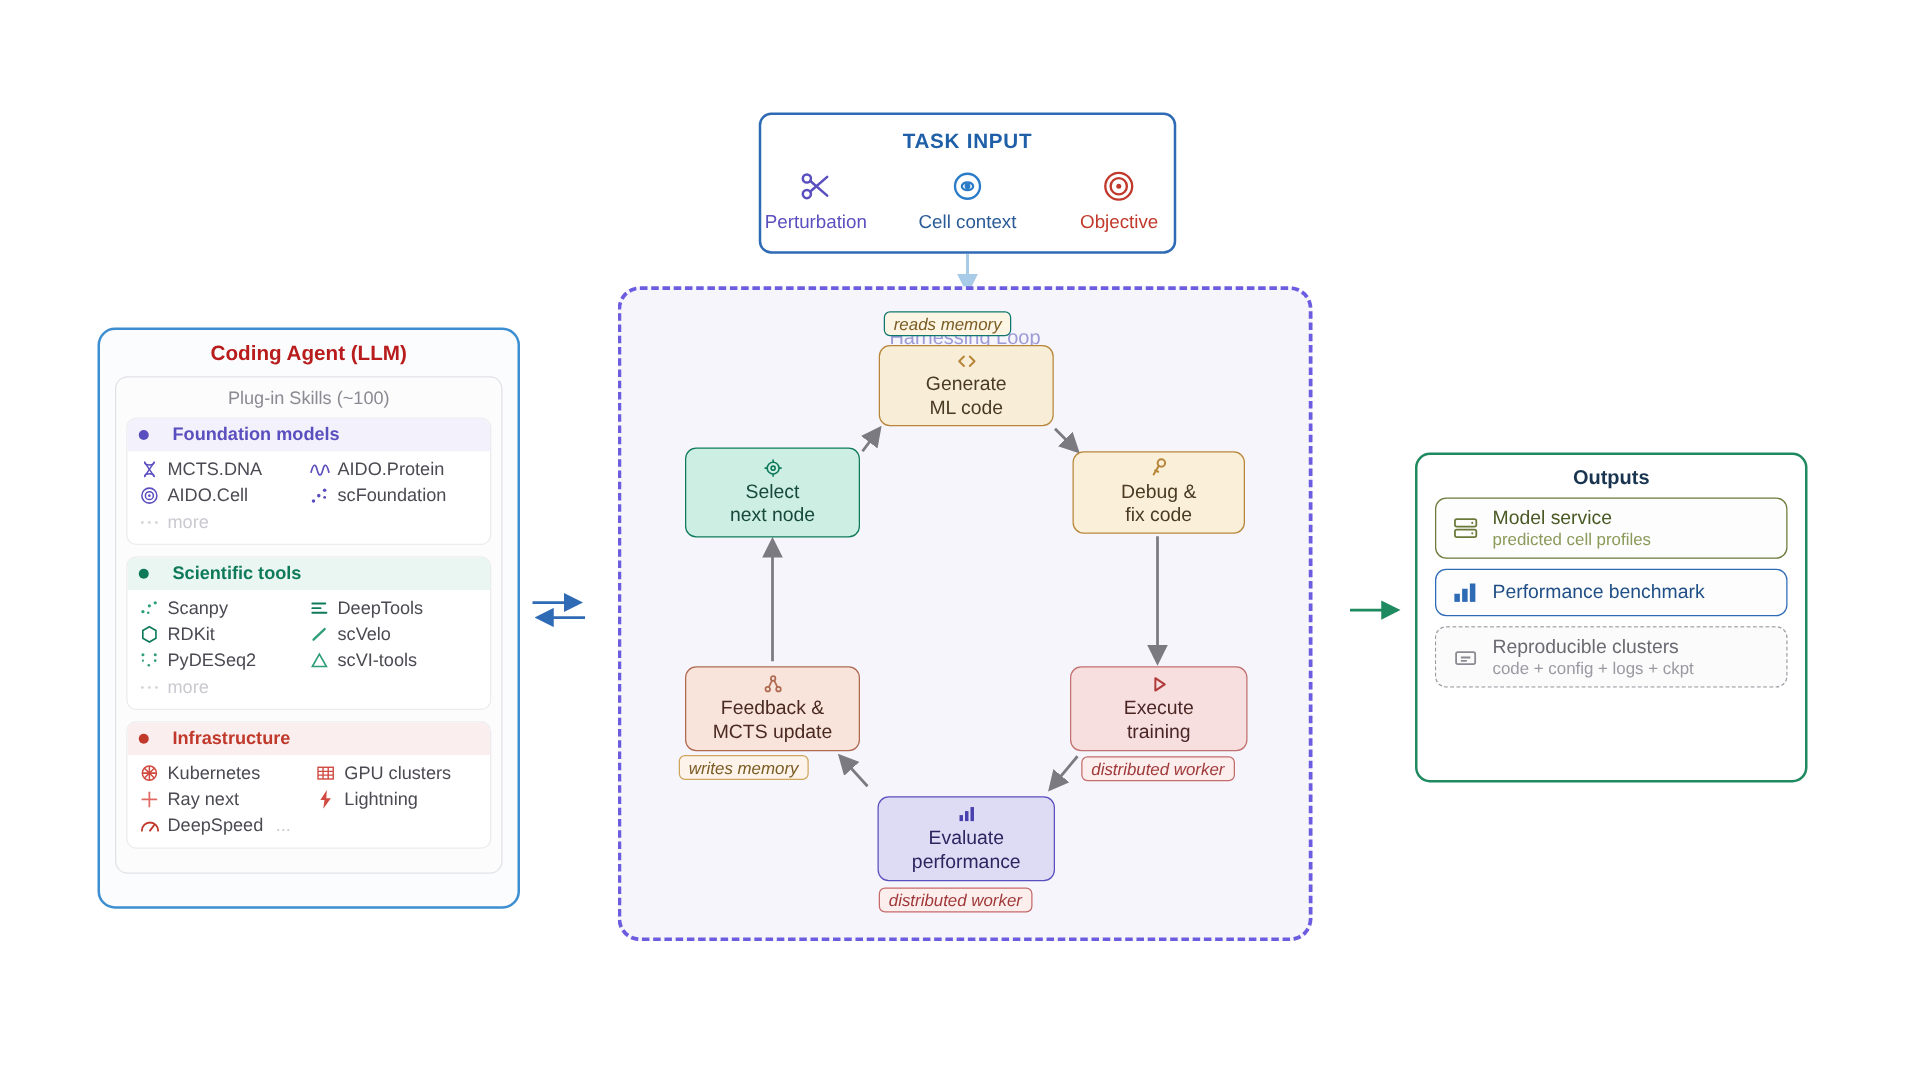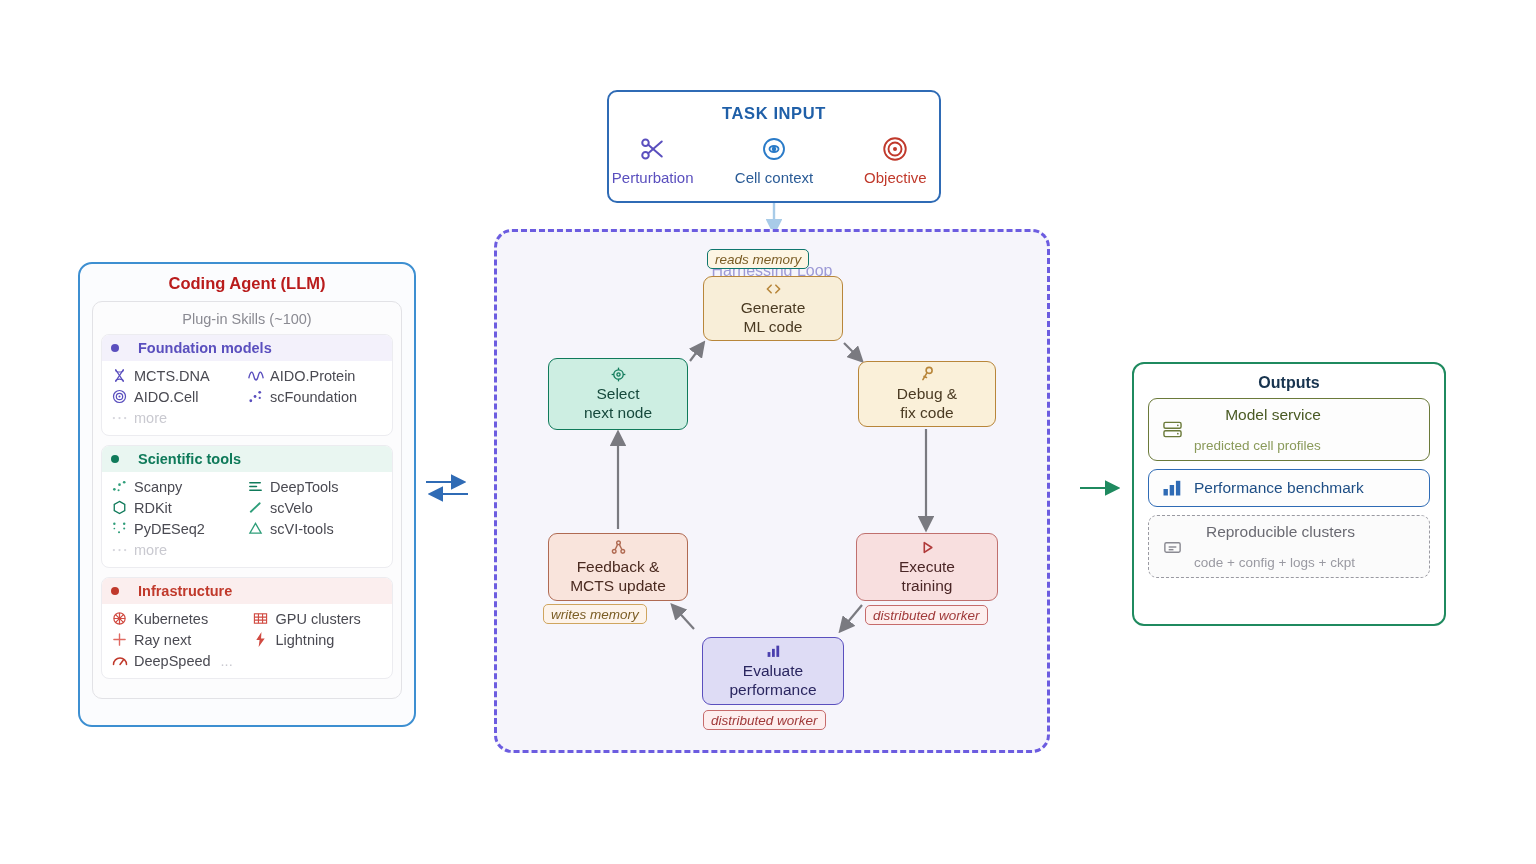--- a/index.html
+++ b/index.html
@@ -92,28 +92,28 @@
   #node-feedback{left:548px;top:533px;width:140px;height:68px;background:#f9e4dc;border:1.5px solid #b06a52;color:#4a2a20;}
   #tag-writes  {left:543px;top:604px;background:#fdf3ea;border:1px solid #cfa55e;color:#7a5c24;}
   #node-select {left:548px;top:358px;width:140px;height:72px;background:#cdeee2;border:1.5px solid #0f7a5a;color:#16493c;}
 
   
   #outputs{
     position:absolute;left:1132px;top:362px;width:314px;height:264px;
     border:2px solid #1f8a5f;border-radius:12px;background:#ffffff;box-sizing:border-box;
   }
   #outputs .out-title{text-align:center;margin-top:10px;font-size:16px;font-weight:bold;color:#18344f;}
-  .out-list{padding:6px 14px 0 14px;display:flex;flex-direction:column;gap:8px;text-align:right;}
+  .out-list{padding:6px 14px 0 14px;display:flex;flex-direction:column;gap:8px;}
   .out-item{
     border-radius:9px;box-sizing:border-box;display:flex;align-items:center;gap:11px;
     padding:7px 12px;background:#fdfdfd;
   }
   .out-ico{width:22px;height:22px;flex:0 0 22px;display:flex;align-items:center;justify-content:center;}
   .out-t1{font-size:15.5px;}
-  .out-t2{font-size:13.5px;color:#9a9aa2;margin-top:14px;}
+  .out-t2{font-size:13.5px;color:#9a9aa2;margin-top:0px;}
   #out-model{border:1.5px solid #6b7a3a;}
   #out-model .out-t1{color:#4a5a24;}
   #out-model .out-t2{color:#8a9a5a;}
   #out-bench{border:1.5px solid #2f6bb5;} #out-bench .out-t1{color:#1f4f86;}
   #out-motif{border:1.5px solid #5a4fbe;} #out-motif .out-t1{color:#35307a;}
   #out-repro{border:1.5px dashed #9a9aa2;background:#fbfbfb;}
   #out-repro .out-t1{color:#6a6a72;}
 
   #arrow-loop-out{position:absolute;left:1078px;top:478px;width:46px;height:20px;}
   #arrow-agent-loop{position:absolute;left:424px;top:473px;width:46px;height:30px;}

